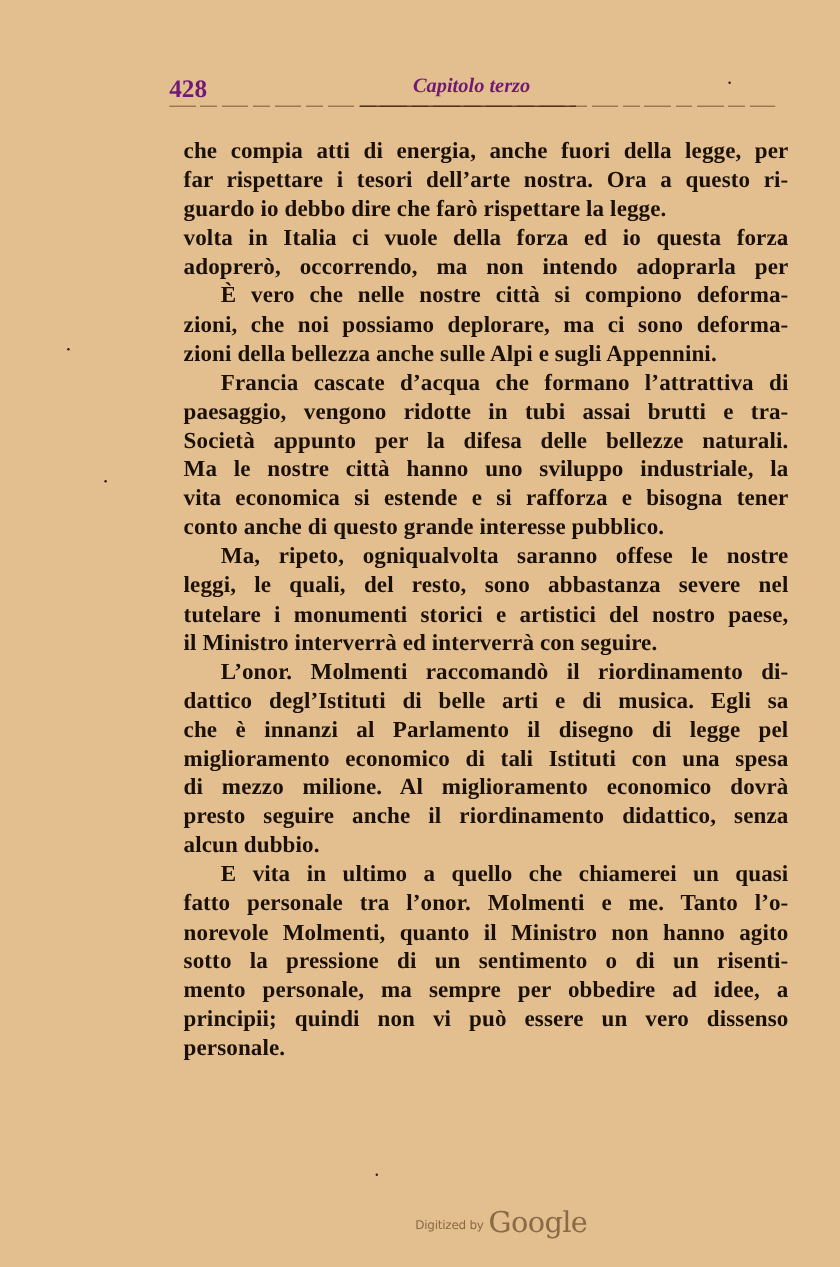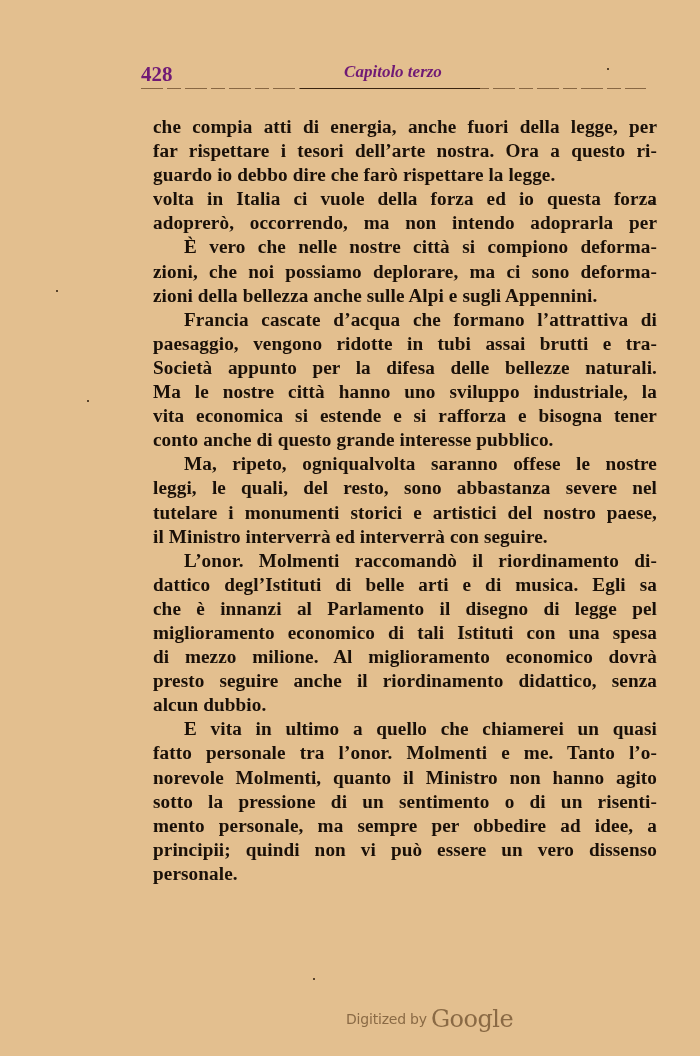--- a/index.html
+++ b/index.html
@@ -93,21 +93,21 @@
     }
     .footer-watermark {
       position: absolute;
       left: 346px;
       top: 1005px;
       color: #8a6a45;
       white-space: nowrap;
     }
     .footer-watermark .digitized {
       font-family: "DejaVu Sans", sans-serif;
-      font-size: 14px;
+      font-size: 10px;
       vertical-align: 3px;
       letter-spacing: -0.2px;
     }
     .footer-watermark .google {
       font-family: "DejaVu Serif", serif;
       font-size: 24px;
       letter-spacing: -0.5px;
     }
   </style>
 </head>

